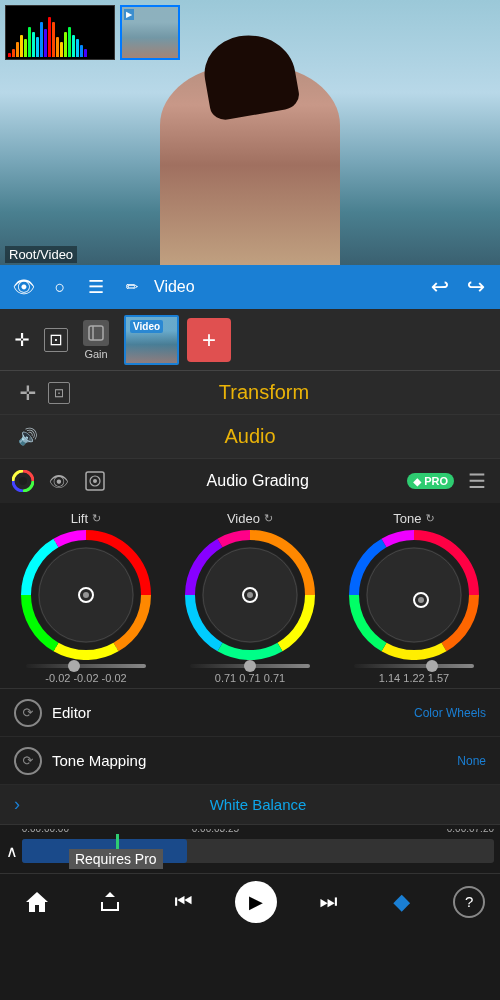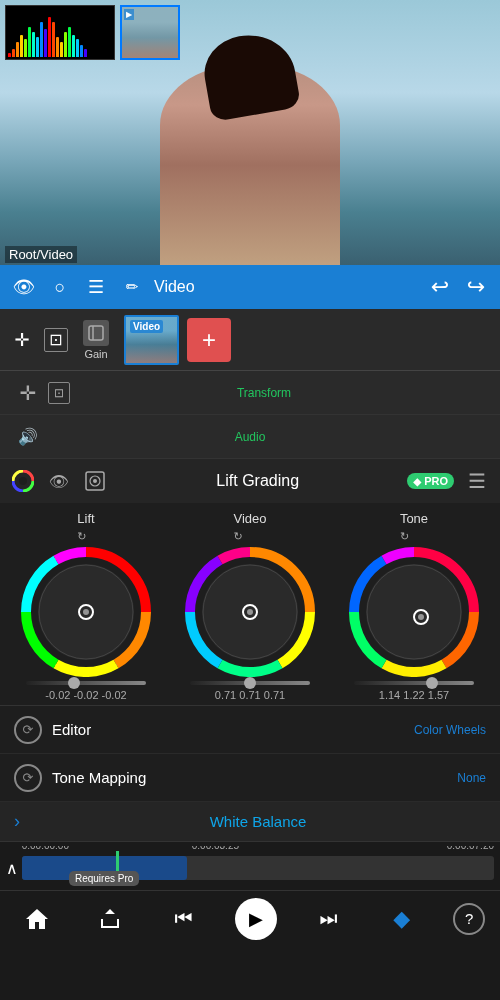--- a/index.html
+++ b/index.html
@@ -168,22 +168,22 @@
       cursor: pointer;
     }
     .section-row .row-icon {
       width: 28px; height: 28px;
       display: flex; align-items: center; justify-content: center;
       margin-right: 6px;
       color: #aaa;
       font-size: 16px;
     }
     .section-row .row-label {
-      font-size: 12px;
-      color: #22c55e;
+      font-size: 20px;
+      color: #eab308;
       flex: 1;
       text-align: center;
     }
     .section-row.with-icon-left .row-label {
       text-align: center;
       margin-right: 34px;
     }
 
     
     .cg-panel {
@@ -234,25 +234,25 @@
       background: #1e1e1e;
     }
     .wheel-group {
       display: flex;
       flex-direction: column;
       align-items: center;
       width: 150px;
     }
     .wheel-header {
       display: flex;
+      align-items: center;
       gap: 4px;
       margin-bottom: 4px;
       font-size: 13px;
       color: #ddd;
-      flex-direction: column;
     }
     .wheel-header .refresh-icon {
       font-size: 11px;
       color: #aaa;
     }
     .wheel-canvas {
       position: relative;
       width: 130px;
       height: 130px;
     }
@@ -361,23 +361,23 @@
       font-size: 10px;
       color: #aaa;
       top: -16px;
     }
     .requires-pro {
       position: absolute;
       bottom: -6px;
       left: 10%;
       background: #555;
       color: #fff;
-      font-size: 10px;
+      font-size: 14px;
       padding: 2px 6px;
-      border-radius: 5px;
+      border-radius: 0;
     }
 
     
     .bottom-nav {
       background: #1a1a1a;
       height: 56px;
       display: flex;
       align-items: center;
       justify-content: space-around;
       border-top: 1px solid #333;
@@ -517,21 +517,21 @@
       </svg>
     </div>
     <div class="cg-icon" style="font-size:16px;">👁</div>
     <div class="cg-icon">
       <svg width="22" height="22" viewBox="0 0 22 22">
         <rect x="2" y="2" width="18" height="18" rx="2" fill="none" stroke="#aaa" stroke-width="1.5"></rect>
         <circle cx="11" cy="11" r="5" fill="none" stroke="#aaa" stroke-width="1.2"></circle>
         <circle cx="11" cy="11" r="2" fill="#aaa"></circle>
       </svg>
     </div>
-    <span class="cg-title">Lift Grading</span>
+    <span class="cg-title">Audio Grading</span>
     <div class="pro-badge">
       <span class="diamond">◆</span>
       <span>PRO</span>
     </div>
     <div class="cg-icon" style="font-size:20px;">☰</div>
   </div>
 
   <div class="wheels-container">
 
     <div class="wheel-group">

